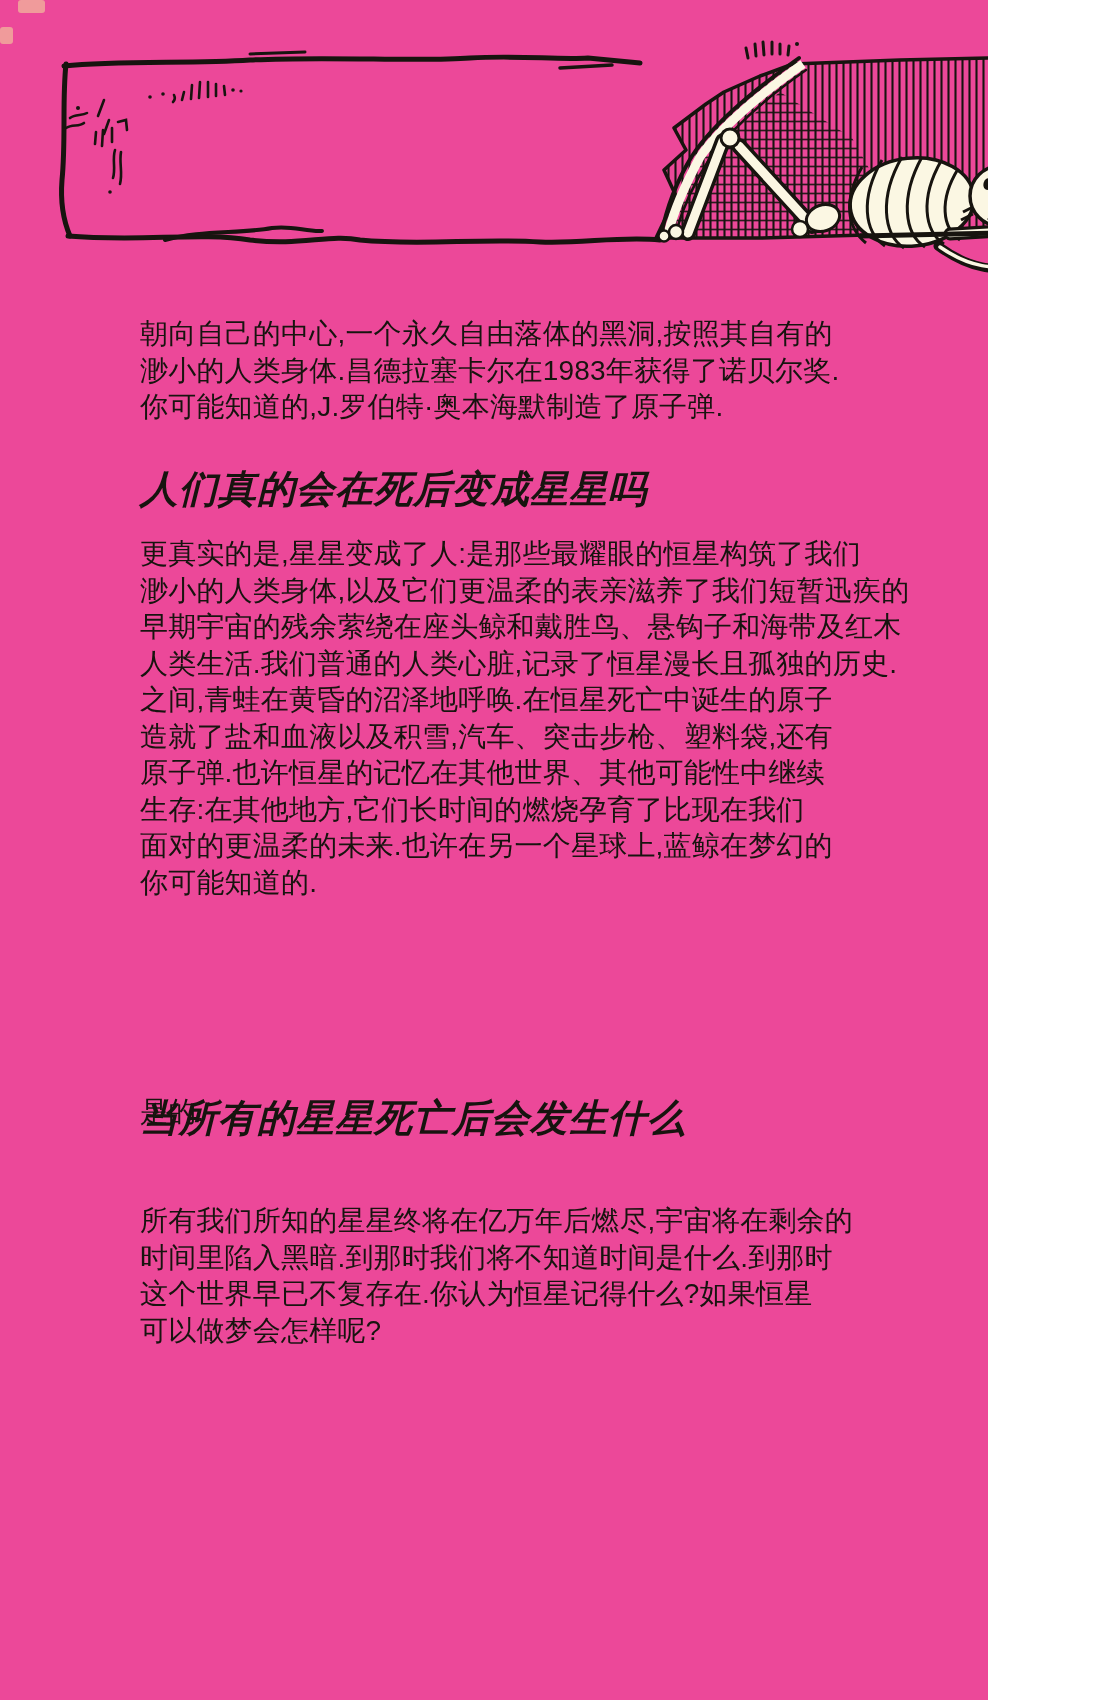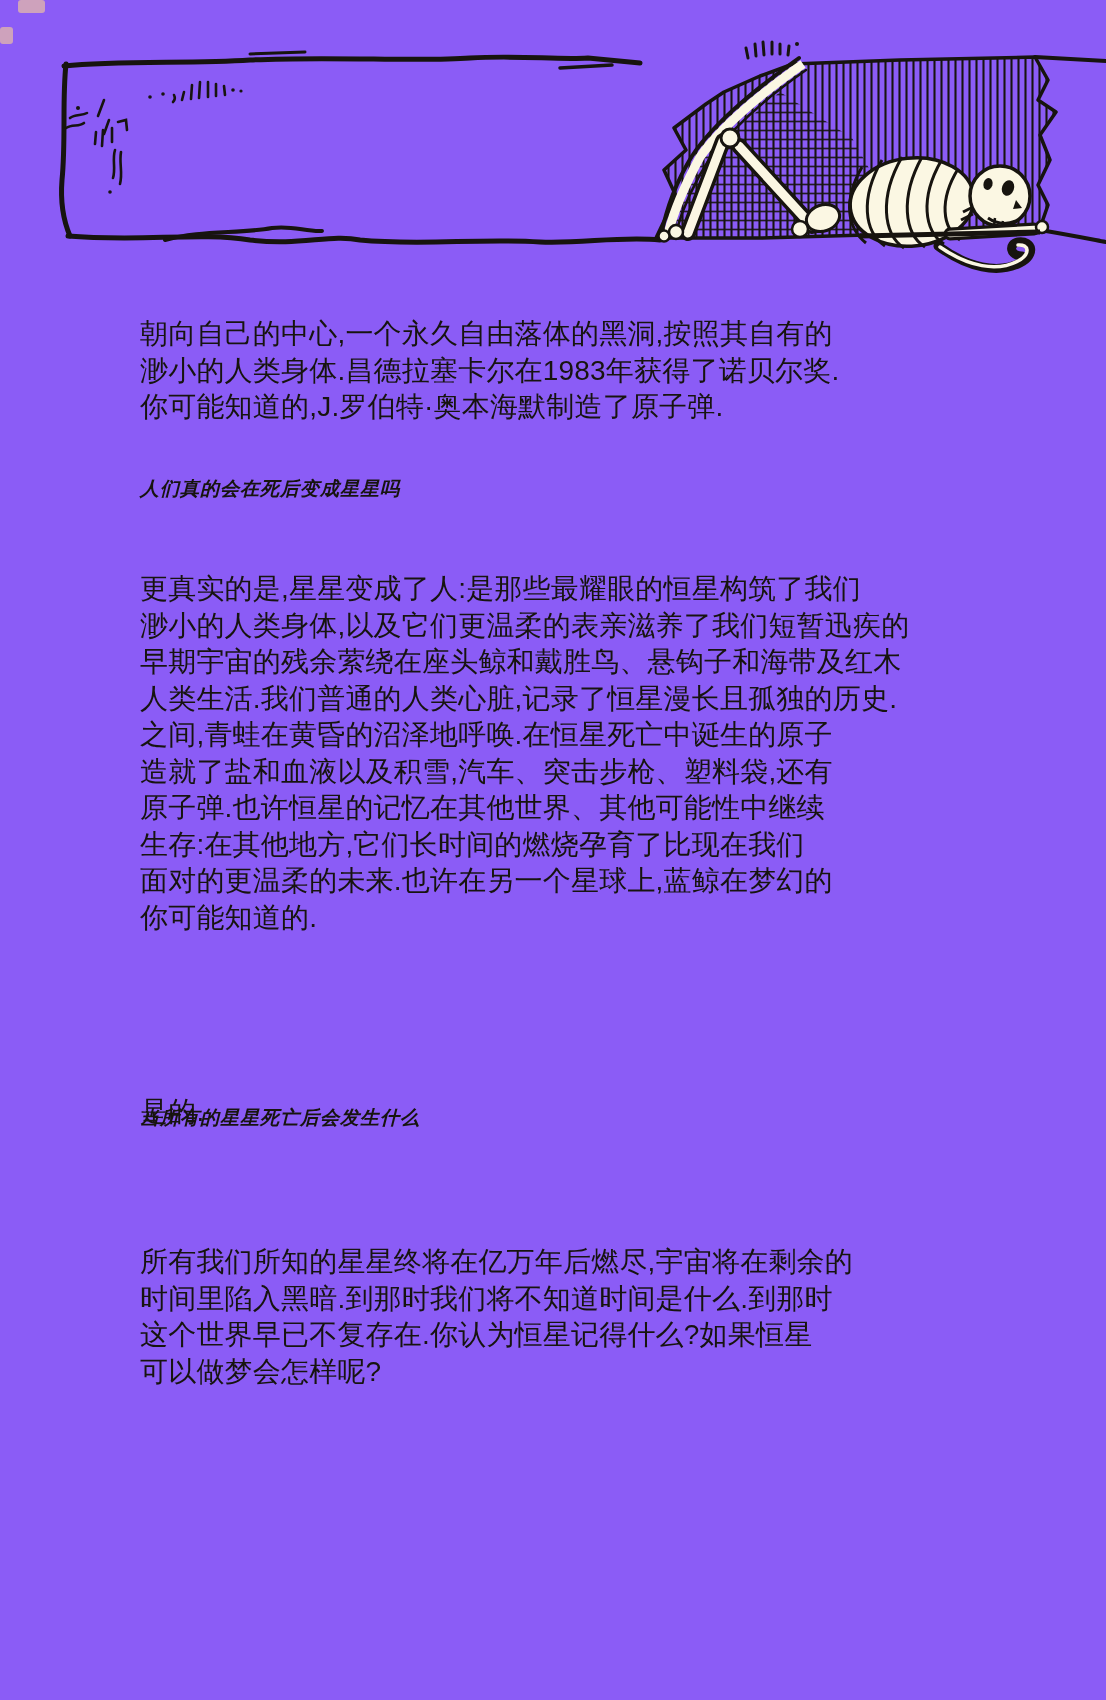--- a/index.html
+++ b/index.html
@@ -1,51 +1,51 @@
 <!DOCTYPE html>
 <html><head>
 <meta charset="utf-8">
 <style>
   html,body{margin:0;padding:0;}
   .page{
     position:relative;
-    width:1106px;
+    width:988px;
     height:1700px;
-    background:#8b5cf6;
+    background:#ec4899;
     color:#17140F;
     font-family:"Liberation Sans","DejaVu Sans",sans-serif;
     overflow:hidden;
   }
   .smudge{position:absolute;background:#F2C79C;opacity:.65;border-radius:3px;}
   .smudge.s1{left:18px;top:0;width:27px;height:13px;}
   .smudge.s2{left:0;top:27px;width:13px;height:17px;}
   .illustration{position:absolute;left:0;top:0;width:1106px;height:290px;}
   .textcol{position:absolute;left:0;top:0;width:1106px;height:1700px;}
   .para{position:absolute;left:140px;margin:0;}
   .line{
     white-space:nowrap;
     font-size:28px;
     line-height:36.5px;
     font-weight:500;
     letter-spacing:0.2px;
   }
   .qhead{
     position:absolute;left:140px;margin:0;
-    font-size:19px;line-height:36px;
+    font-size:38px;line-height:36px;
     font-weight:900;font-style:italic;
     letter-spacing:1px;
     white-space:nowrap;
   }
   .p-intro{top:316px;}
   .h-q1{top:471px;}
-  .p-a1{top:571px;}
+  .p-a1{top:536px;}
   .h-q2{top:988px;}
   .p-a2{top:1058px;margin-top:36px;}
   .h-q3{top:1100px;}
-  .p-a3{top:1203px;margin-top:41px;}
+  .p-a3{top:1203px;}
 </style>
 </head>
 <body>
 
 <div class="page">
 
   <div class="smudge s1"></div>
   <div class="smudge s2"></div>
 
   <div class="illustration">

